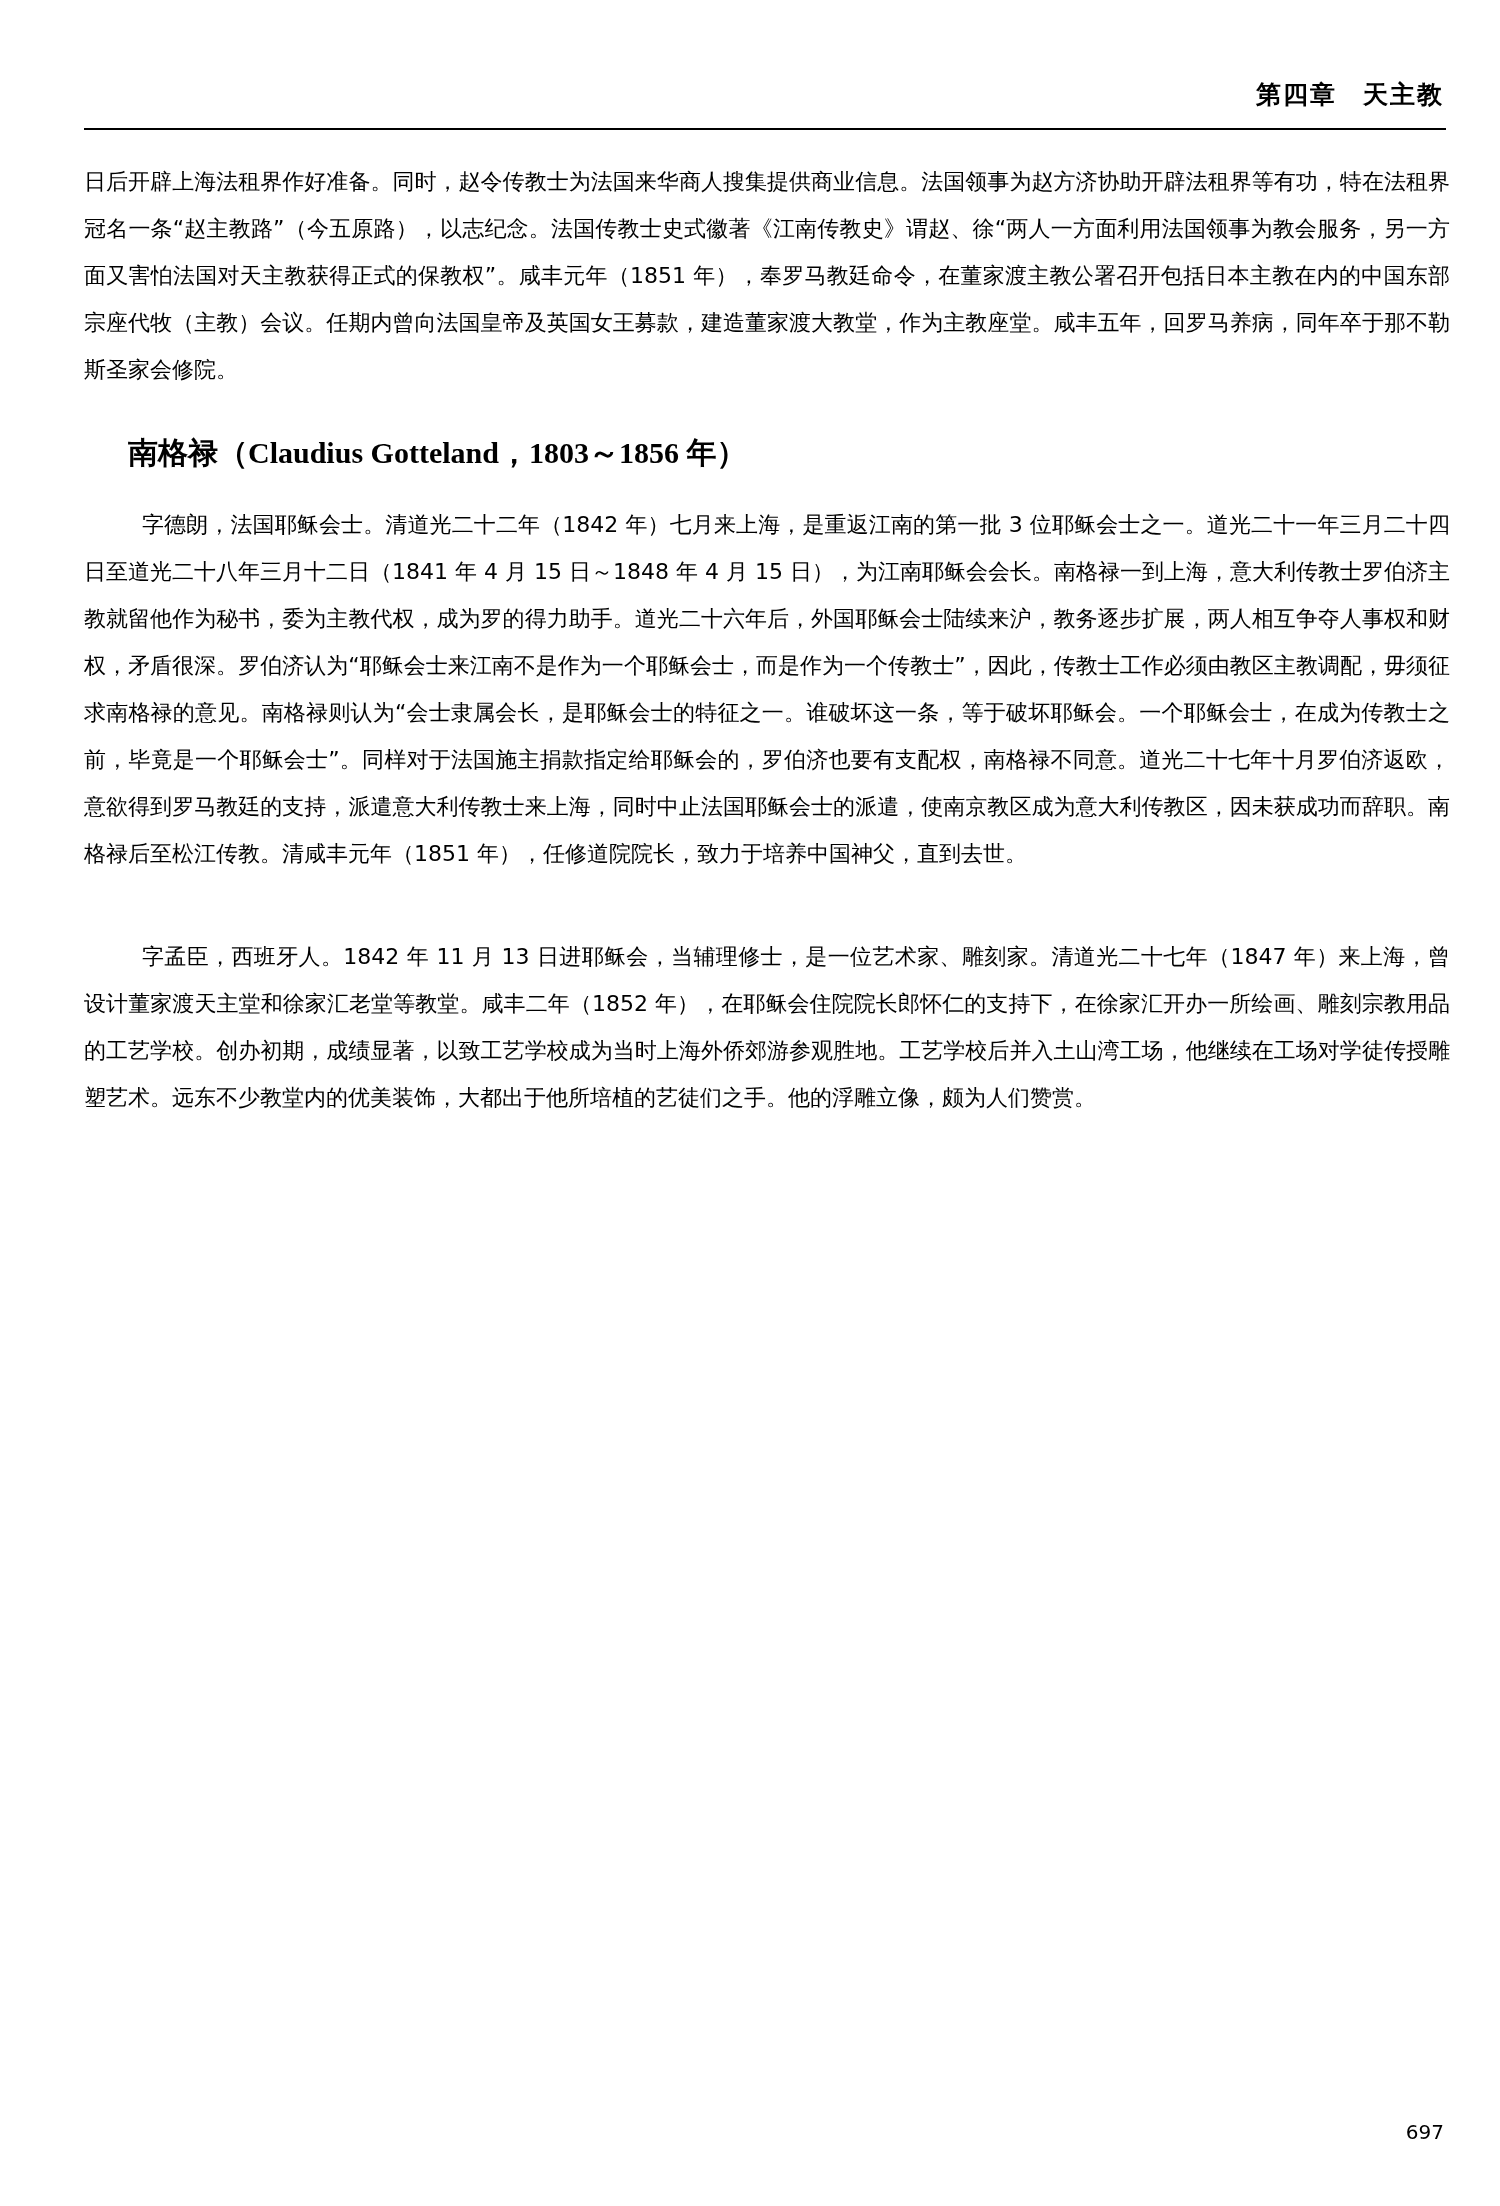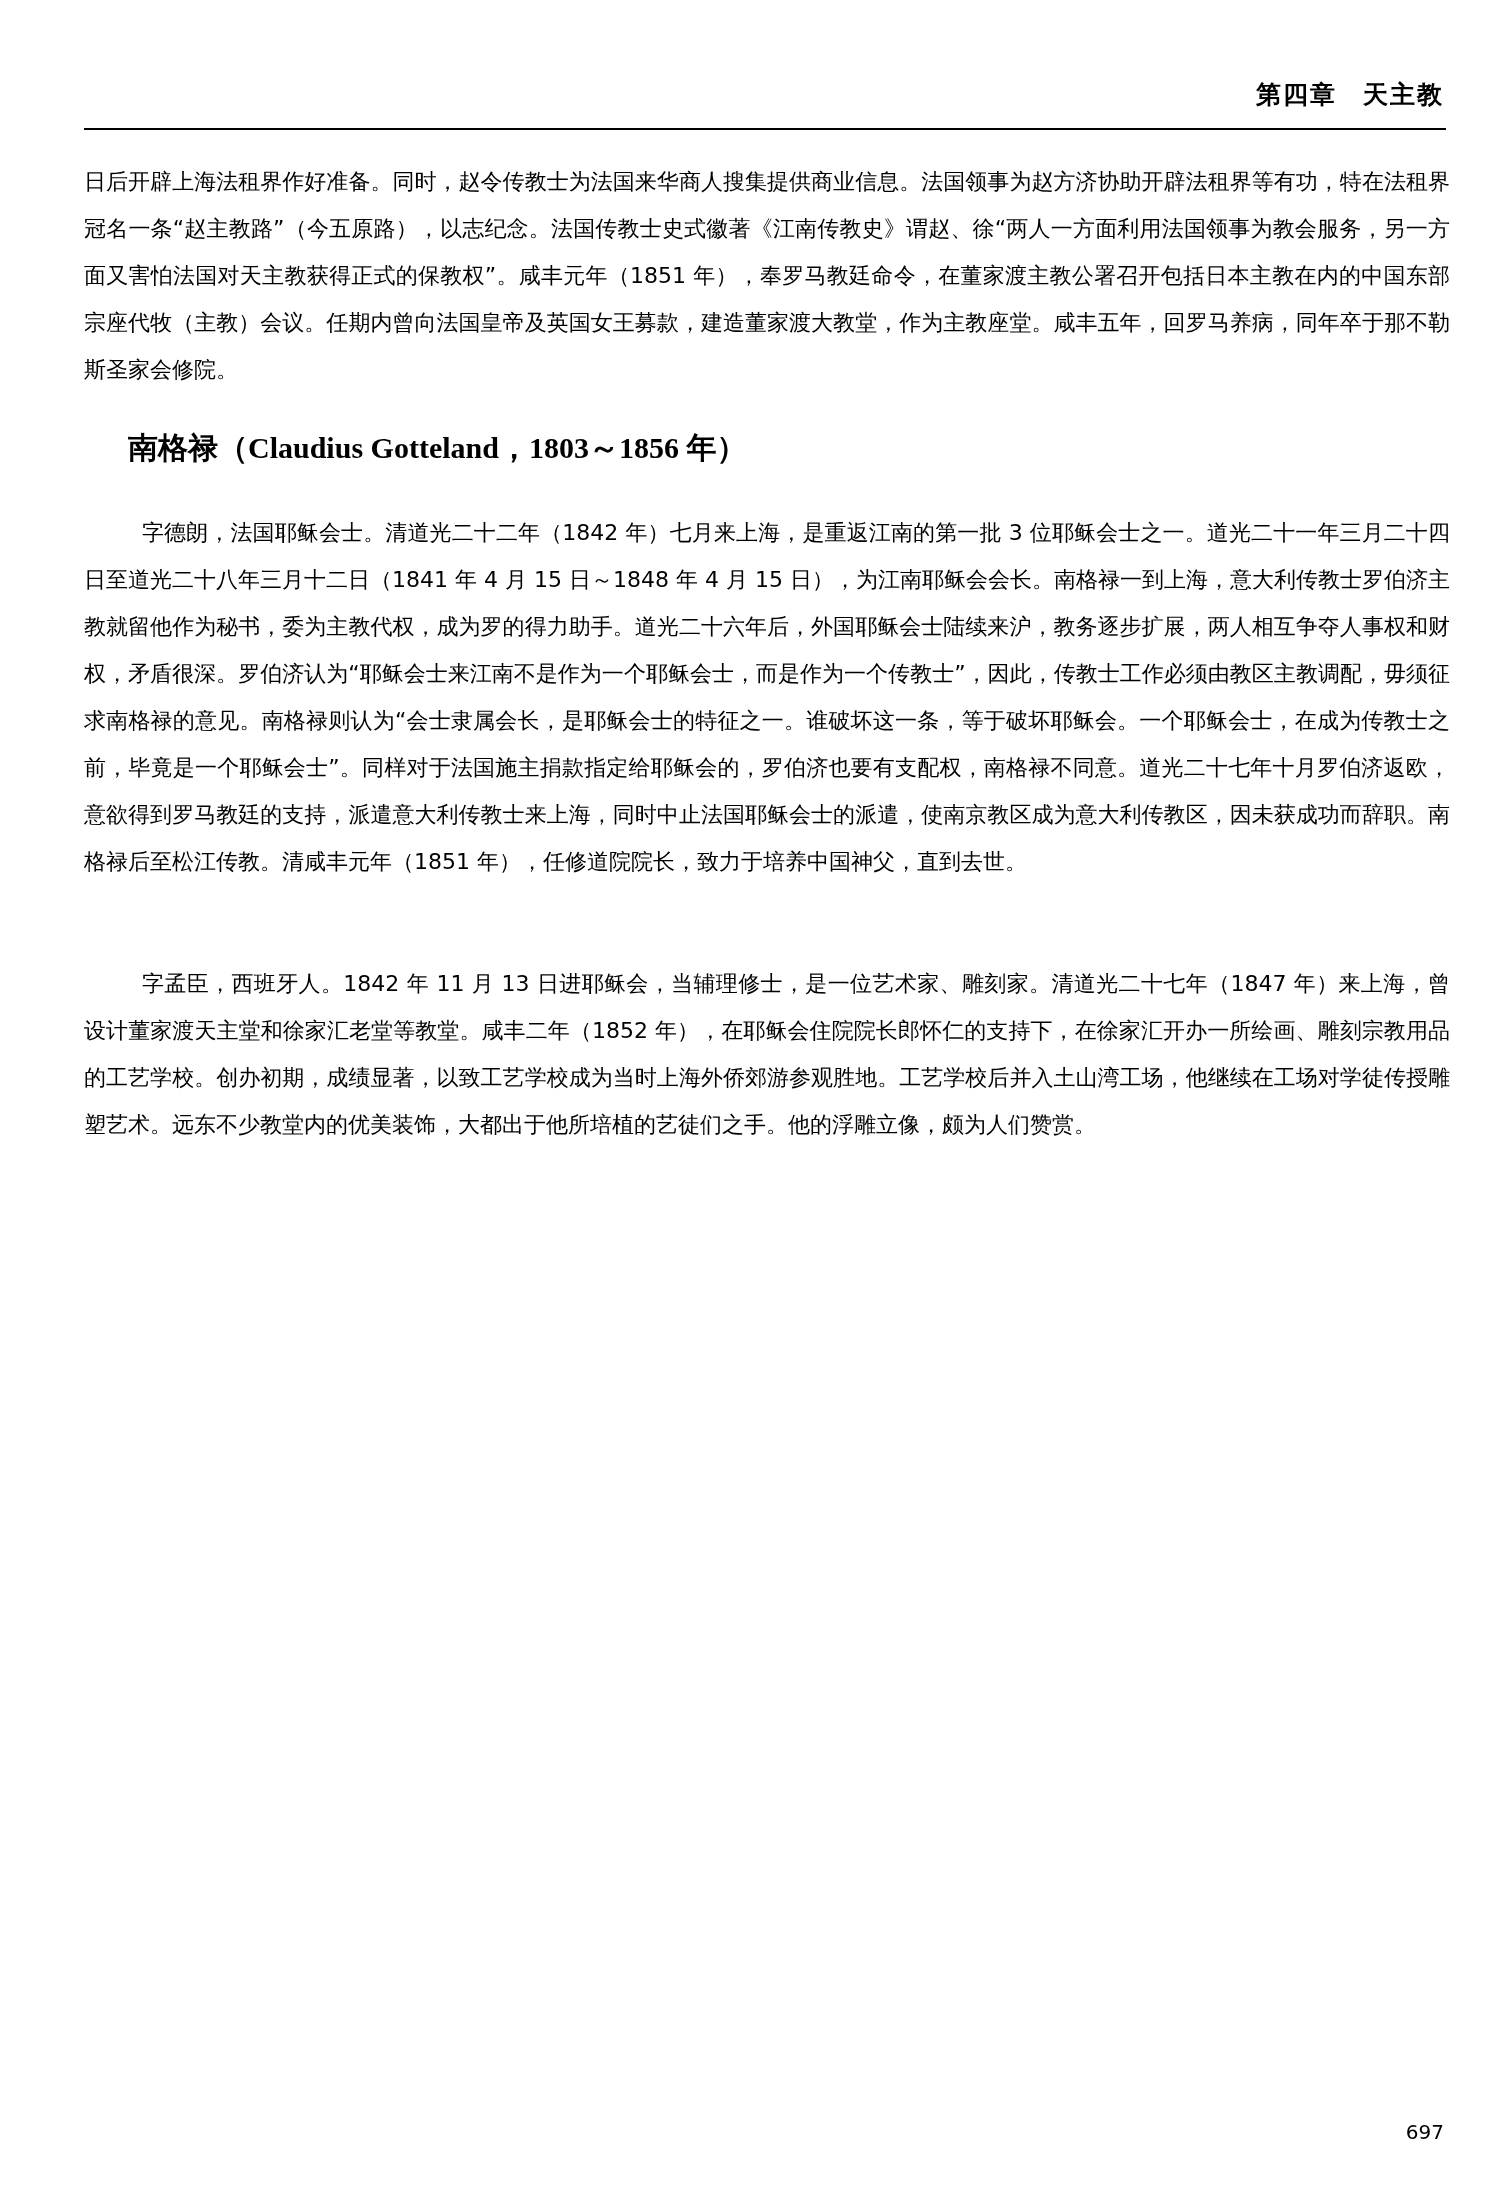--- a/index.html
+++ b/index.html
@@ -53,26 +53,25 @@
     margin: 0 0 0 0;
     font-size: 22px;
     line-height: 47px;
     text-align: justify;
     text-justify: inter-ideograph;
     font-family: "DejaVu Sans", "Liberation Sans", sans-serif;
     letter-spacing: 0px;
   }
   p.body.indent {
     text-indent: 58px;
-    margin-top: 19px;
   }
   h2.entry {
     margin: 0;
     font-size: 30px;
-    line-height: 41px;
+    line-height: 52px;
     font-weight: bold;
     text-indent: 44px;
     font-family: "DejaVu Sans", "Liberation Sans", sans-serif;
   }
   h2.entry .latin {
     font-family: "Liberation Serif", "DejaVu Serif", serif;
     font-weight: bold;
   }
   .entry-gap-top { height: 34px; }
   .entry-gap-bot { height: 22px; }

